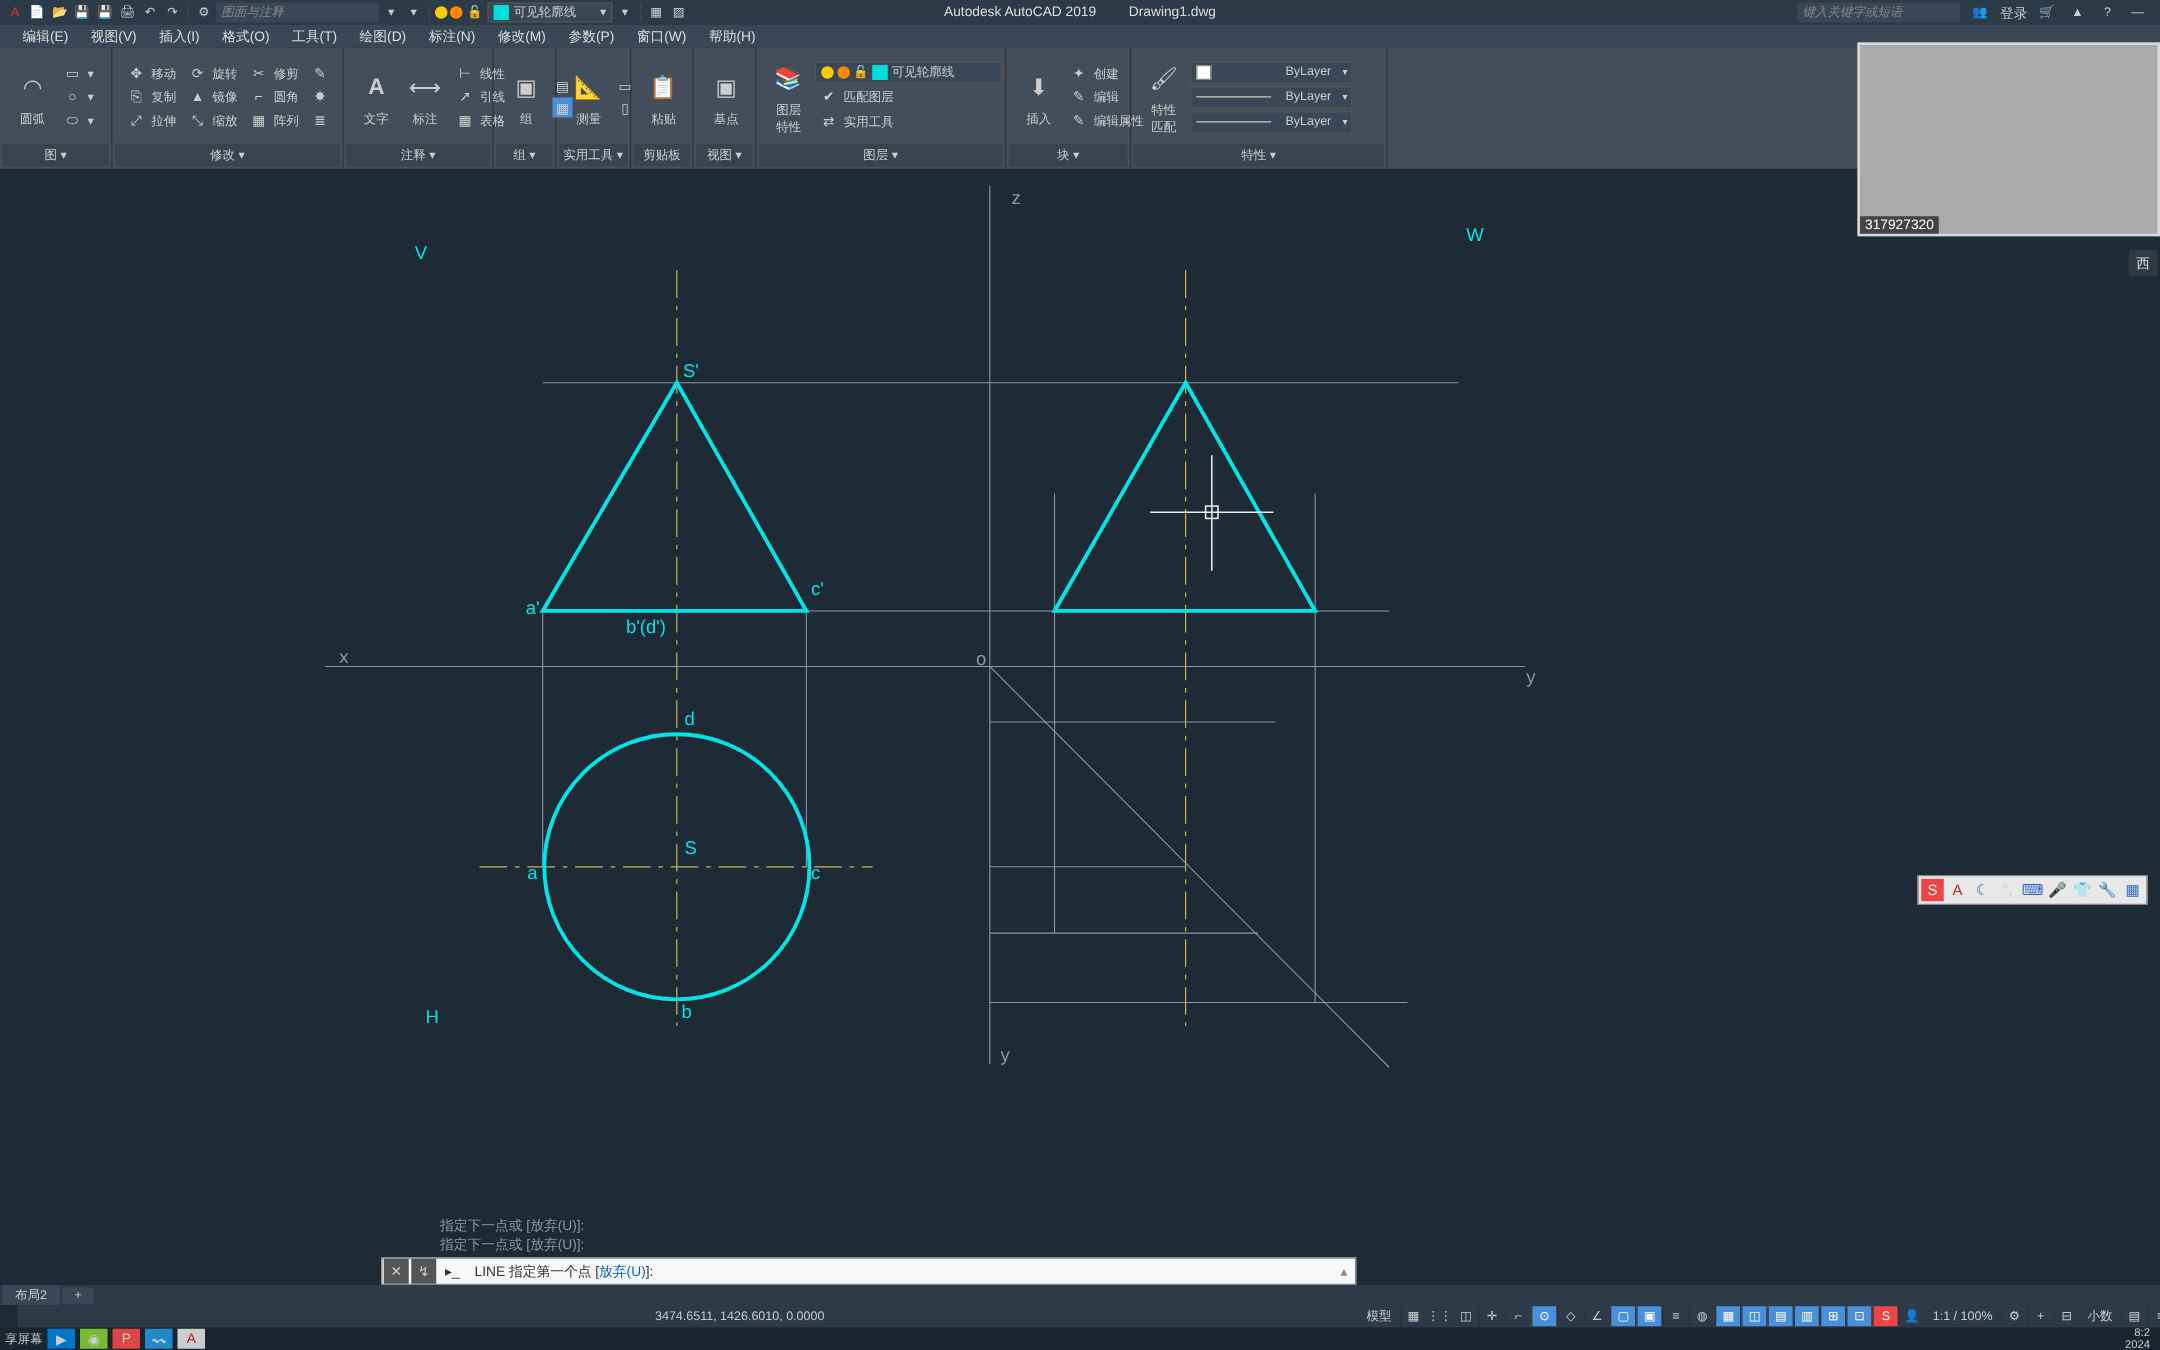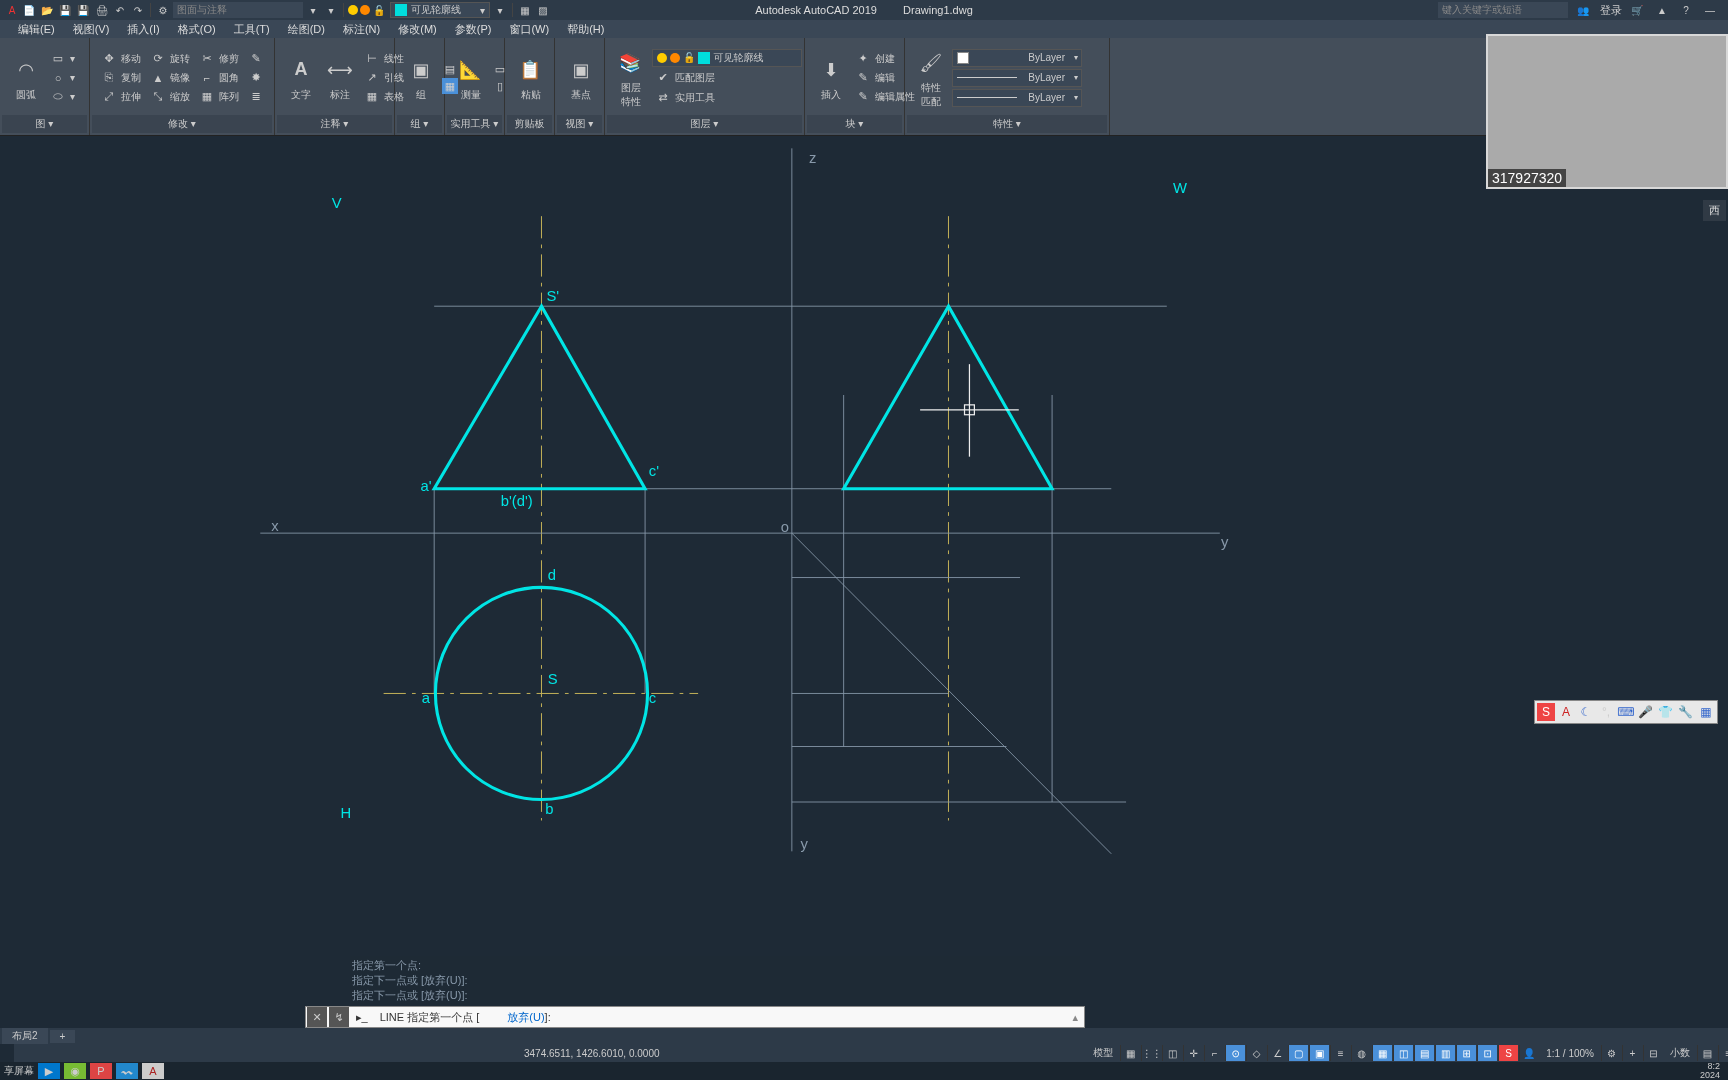--- a/index.html
+++ b/index.html
@@ -3,21 +3,21 @@
 <meta charset="utf-8">
 <style>
 * { margin: 0; padding: 0; box-sizing: border-box; font-family: "Microsoft YaHei", Arial, sans-serif; }
 body { width: 1728px; height: 1080px; background: #1e2a36; overflow: hidden; color: #ccc; font-size: 11px; }
 .titlebar { height: 20px; background: #2d3a48; display: flex; align-items: center; position: relative; }
 .qat { display: flex; align-items: center; gap: 2px; padding-left: 4px; }
 .qat-icon { width: 16px; height: 16px; display: flex; align-items: center; justify-content: center; font-size: 10px; color: #ccc; }
 .qat-sep { width: 1px; height: 14px; background: #444; margin: 0 2px; }
 .title-center { position: absolute; left: 50%; transform: translateX(-50%); display: flex; align-items: center; gap: 10px; color: #ddd; font-size: 11px; }
 .title-right { position: absolute; right: 10px; display: flex; align-items: center; gap: 8px; }
-.search-box { background: #3a4756; width: 130px; height: 16px; font-size: 10px; color: #888; padding: 0 4px; display: flex; align-items: center; }
+.search-box { background: #3a4756; width: 130px; height: 16px; font-size: 10px; color: #888; padding: 0 4px; display: flex; align-items: center; font-style: italic; }
 .layer-dropdown { background: #3a4756; height: 16px; display: flex; align-items: center; padding: 0 4px; gap: 4px; font-size: 10px; width: 100px; border: 1px solid #555; }
 .bulb { width: 10px; height: 10px; background: #ffcc00; border-radius: 50%; }
 .sun { width: 10px; height: 10px; background: #ff8800; border-radius: 50%; }
 .menubar { height: 18px; background: #3a4756; display: flex; align-items: center; padding-left: 10px; gap: 2px; }
 .menu-item { padding: 0 8px; color: #ddd; font-size: 11px; cursor: default; }
 .ribbon { height: 98px; background: #444e5a; display: flex; border-bottom: 1px solid #222; }
 .ribbon-panel { display: flex; flex-direction: column; border-right: 1px solid #333; padding: 2px; }
 .ribbon-panel-body { flex: 1; display: flex; align-items: center; gap: 3px; padding: 2px 6px; }
 .ribbon-panel-title { height: 18px; background: #3a4450; display: flex; align-items: center; justify-content: center; font-size: 10px; color: #ccc; }
 .rb-btn { display: flex; flex-direction: column; align-items: center; gap: 2px; color: #ccc; font-size: 10px; padding: 2px; }
@@ -31,29 +31,29 @@
 .canvas { position: absolute; top: 136px; left: 0; right: 0; bottom: 56px; background: #1e2a36; }
 .canvas svg { width: 100%; height: 100%; }
 .thin { stroke: #8899aa; stroke-width: 0.7; fill: none; }
 .cyan { stroke: #00e5e5; stroke-width: 2.5; fill: none; }
 .dashdot { stroke: #c5b358; stroke-width: 0.8; fill: none; stroke-dasharray: 18 5 3 5; }
 .lbl { fill: #00e5e5; font-size: 12px; font-family: Arial; }
 .glbl { fill: #8899aa; font-size: 12px; }
 .crosshair { stroke: #eee; stroke-width: 1; }
 .cbox { stroke: #eee; fill: none; stroke-width: 1; }
 .preview-panel { position: absolute; top: 34px; right: 0; width: 242px; height: 155px; background: #aaa; border: 2px solid #d8d8d8; }
-.preview-id { position: absolute; bottom: 0; left: 0; background: rgba(0,0,0,0.6); color: #fff; font-size: 14px; padding: 1px 4px; }
+.preview-id { position: absolute; bottom: 0; left: 0; background: rgba(0,0,0,0.6); color: #fff; font-size: 11px; padding: 1px 4px; }
 .viewlabel { position: absolute; right: 2px; top: 200px; background: rgba(60,70,80,0.6); padding: 3px 6px; font-size: 11px; color: #ddd; }
 .toolbar-strip { position: absolute; right: 10px; top: 700px; display: flex; gap: 2px; background: #e8e8e8; padding: 2px; border: 1px solid #888; }
 .ts-icon { width: 18px; height: 18px; display: flex; align-items: center; justify-content: center; font-size: 12px; }
 .cmd-history { position: absolute; bottom: 75px; left: 350px; width: 730px; color: #8899aa; font-size: 11px; background: rgba(30,42,54,0.8); padding: 2px; }
 .cmd-line { position: absolute; bottom: 52px; left: 305px; width: 780px; height: 22px; background: #f8f8f8; display: flex; align-items: center; border: 1px solid #888; }
 .cmd-close { width: 20px; height: 20px; background: #555; color: #ccc; display: flex; align-items: center; justify-content: center; font-size: 11px; margin: 1px; }
 .cmd-text { flex: 1; padding: 0 6px; font-size: 11px; color: #333; }
-.cmd-text .blue { color: #0066cc; padding-left: 28px; }
+.cmd-text .blue { color: #0066cc; }
 .tabs { position: absolute; bottom: 36px; left: 0; width: 100%; height: 16px; background: #2d3a48; display: flex; align-items: center; gap: 2px; padding-left: 2px; }
 .tab { background: #3a4756; padding: 1px 10px; font-size: 10px; color: #ccc; }
 .statusbar { position: absolute; bottom: 18px; left: 14px; width: 100%; height: 18px; background: #2d3a48; display: flex; align-items: center; }
 .status-coords { margin-left: 510px; color: #ccc; font-size: 10px; }
 .status-btns { margin-left: auto; display: flex; align-items: center; gap: 1px; padding-right: 4px; }
 .status-btn { width: 20px; height: 16px; display: flex; align-items: center; justify-content: center; font-size: 10px; color: #ccc; border-left: 1px solid #333; }
 .status-btn.active { background: #4a90d9; color: #fff; }
 .status-txt { padding: 0 6px; font-size: 10px; color: #ccc; }
 .taskbar { position: absolute; bottom: 0; left: 0; width: 100%; height: 18px; background: #1a252f; display: flex; align-items: center; gap: 4px; padding: 0 4px; }
 .task-icon { width: 22px; height: 16px; display: flex; align-items: center; justify-content: center; font-size: 11px; }
@@ -401,21 +401,20 @@
   <div class="ts-icon" style="color:#36c">☾</div>
   <div class="ts-icon">°,</div>
   <div class="ts-icon" style="color:#36c">⌨</div>
   <div class="ts-icon" style="color:#36c">🎤</div>
   <div class="ts-icon" style="color:#36c">👕</div>
   <div class="ts-icon" style="color:#36c">🔧</div>
   <div class="ts-icon" style="color:#36c">▦</div>
 </div>
 
 <div class="cmd-history">
-  <div>指定第一个点:</div>
   <div>指定下一点或 [放弃(U)]:</div>
   <div>指定下一点或 [放弃(U)]:</div>
 </div>
 
 <div class="cmd-line">
   <div class="cmd-close">✕</div>
   <div class="cmd-close">↯</div>
   <div style="padding:0 6px;color:#333">▸_</div>
   <div class="cmd-text">
     <span>LINE</span> <span>指定第一个点 [</span><span class="blue">放弃(U)</span><span>]:</span>

